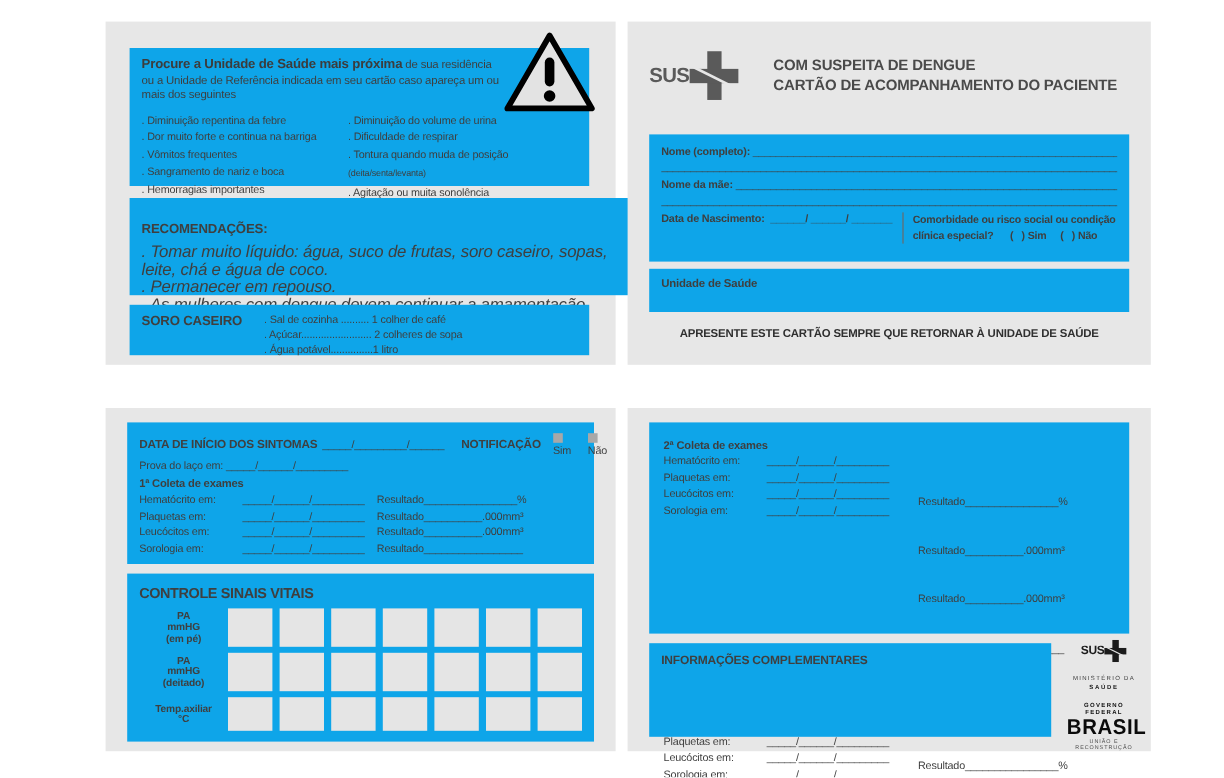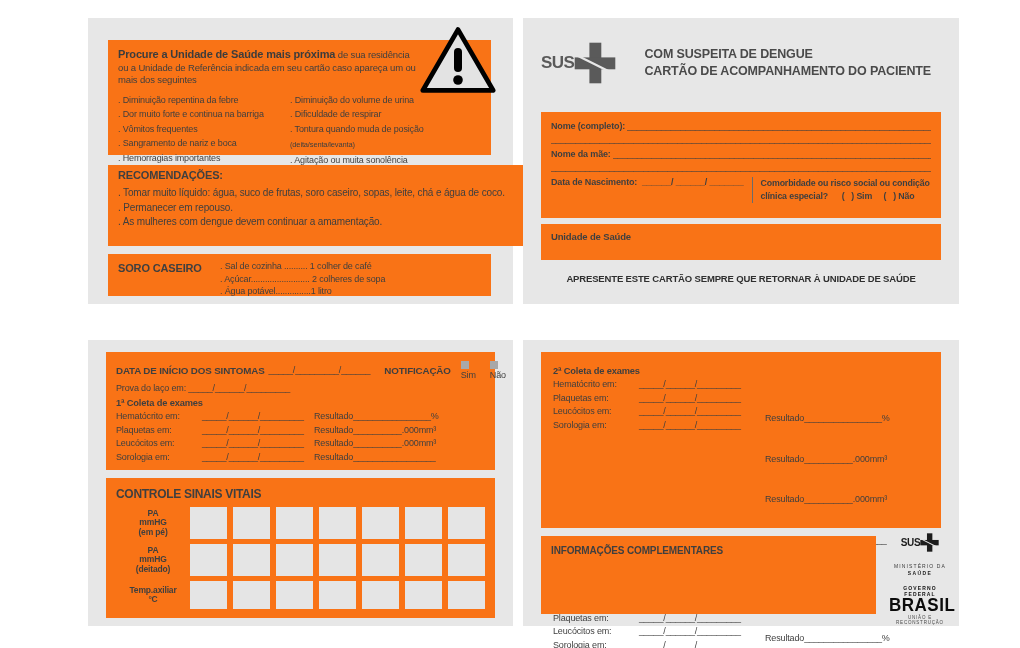--- a/index.html
+++ b/index.html
@@ -3,39 +3,39 @@
 <meta charset="utf-8">
 <style>
   html,body{margin:0;padding:0;background:#ffffff;}
   .page{position:relative;width:1020px;height:648px;background:#ffffff;overflow:hidden;
         font-family:"Liberation Sans",sans-serif;color:#3f3f3f;letter-spacing:-0.15px;}
   .panel{position:absolute;background:#e7e7e7;}
   #panel-tl{left:88px;top:18px;width:425px;height:286px;}
   #panel-tr{left:523px;top:18px;width:436px;height:286px;}
   #panel-bl{left:88px;top:340px;width:425px;height:286px;}
   #panel-br{left:523px;top:340px;width:436px;height:286px;}
-  .wbox{position:absolute;background:#f97316;}
+  .wbox{position:absolute;background:#0ea5e9;}
   .b{font-weight:bold;color:#3c3c3c;}
   .uline{flex:1;overflow:hidden;white-space:nowrap;}
   .pre{white-space:pre;}
   
   #alarm-box{left:20px;top:22px;width:383px;height:115px;padding:8px 10px;box-sizing:border-box;}
   .intro{font-size:9.5px;line-height:12.5px;width:300px;}
   .intro .lead{font-size:11px;}
   .alarm-title-row{display:flex;align-items:flex-end;margin-top:4px;width:330px;}
   .alarm-title-row .t{font-size:11px;font-weight:bold;white-space:nowrap;}
   .alarm-title-row .rule{flex:1;border-bottom:1.3px solid #2e2e2e;margin:0 0 2px 4px;}
   .alarm-cols{display:flex;margin-top:6px;font-size:9px;line-height:14.5px;}
   .alarm-col1{width:172px;}
   .alarm-col2{flex:1;}
   .small-par{font-size:7.5px;}
   #warn-tri{position:absolute;left:330px;top:6px;width:80px;height:72px;}
-  #reco-box{left:20px;top:147px;width:416px;height:81px;padding:4px 10px;box-sizing:border-box;}
+  #reco-box{left:20px;top:147px;width:416px;height:81px;padding:20px 10px;box-sizing:border-box;}
   .reco-title{font-size:11px;font-weight:bold;margin-bottom:5px;}
-  .reco-item{font-size:10px;line-height:14.5px;}
+  .reco-item{font-size:14px;line-height:14.5px;font-style:italic;}
   #soro-box{left:20px;top:236px;width:383px;height:42px;padding:6px 10px;box-sizing:border-box;display:flex;}
   .soro-title{width:102px;font-size:11px;font-weight:bold;padding-top:2px;}
   .soro-items{font-size:9px;line-height:12.5px;}
   
   .tr-header{position:absolute;left:18px;top:22px;right:12px;display:flex;align-items:center;}
   .sus-logo{display:flex;align-items:center;}
   .sus-text{font-size:17px;font-weight:bold;color:#5a5a5a;letter-spacing:-0.5px;}
   .tr-title{margin-left:28px;font-size:12.5px;line-height:17px;font-weight:bold;color:#4a4a4a;}
   #names-box{left:18px;top:94px;width:400px;height:106px;padding:9px 10px;box-sizing:border-box;font-size:9px;}
   .fline{display:flex;align-items:center;margin-bottom:3px;}

